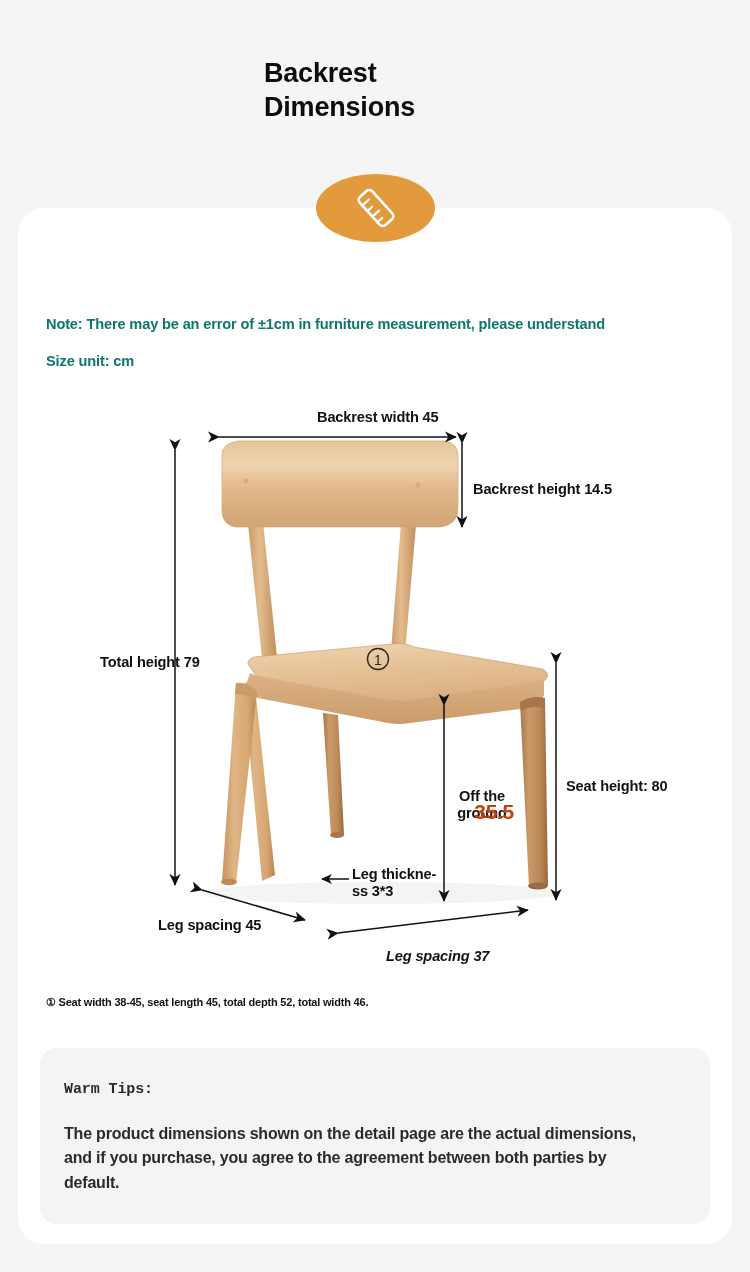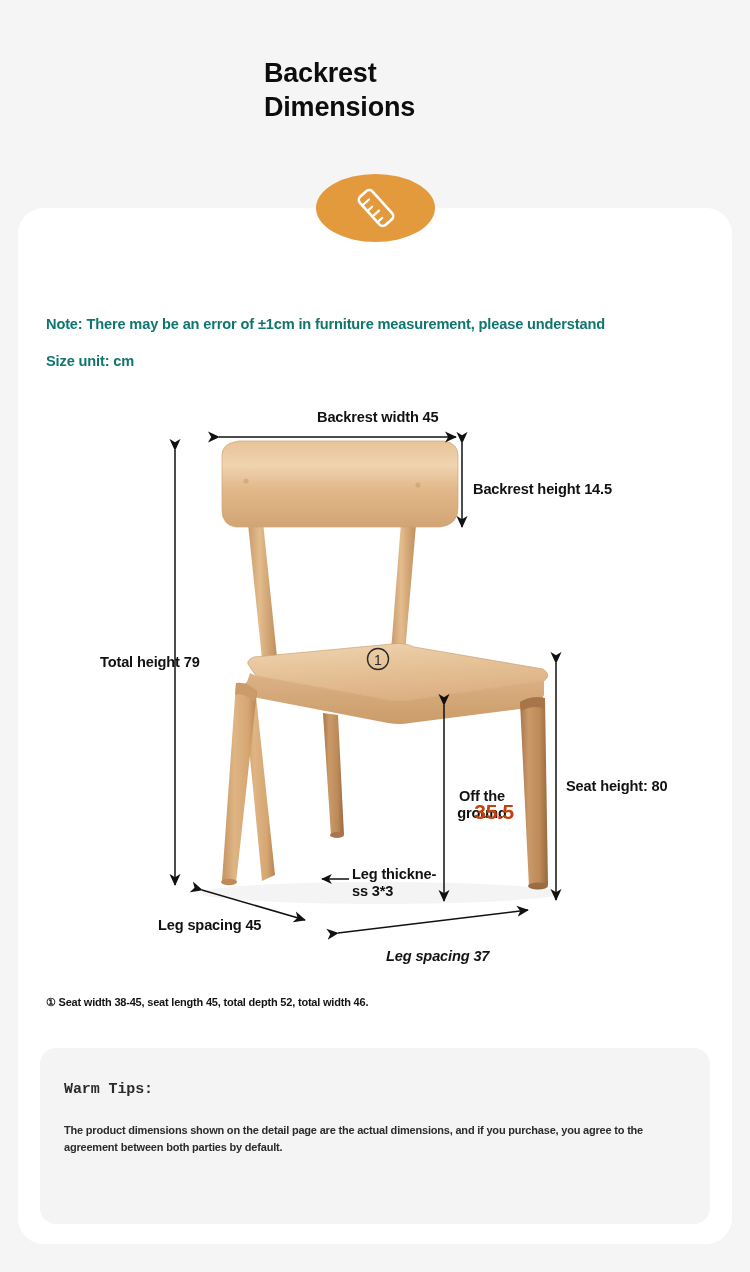--- a/index.html
+++ b/index.html
@@ -136,21 +136,21 @@
     font-weight: bold;
     color: #2b2b2b;
     letter-spacing: -0.1px;
     font-family: Liberation Mono, monospace;
   }
   #tips-body {
     position: absolute;
     left: 64px;
     top: 1122px;
     width: 592px;
-    font-size: 11px;
+    font-size: 16px;
     font-weight: bold;
     color: #2b2b2b;
     line-height: 1.52;
     letter-spacing: -0.2px;
   }
 </style>
 </head>
 <body>
 
 <div id="header">

